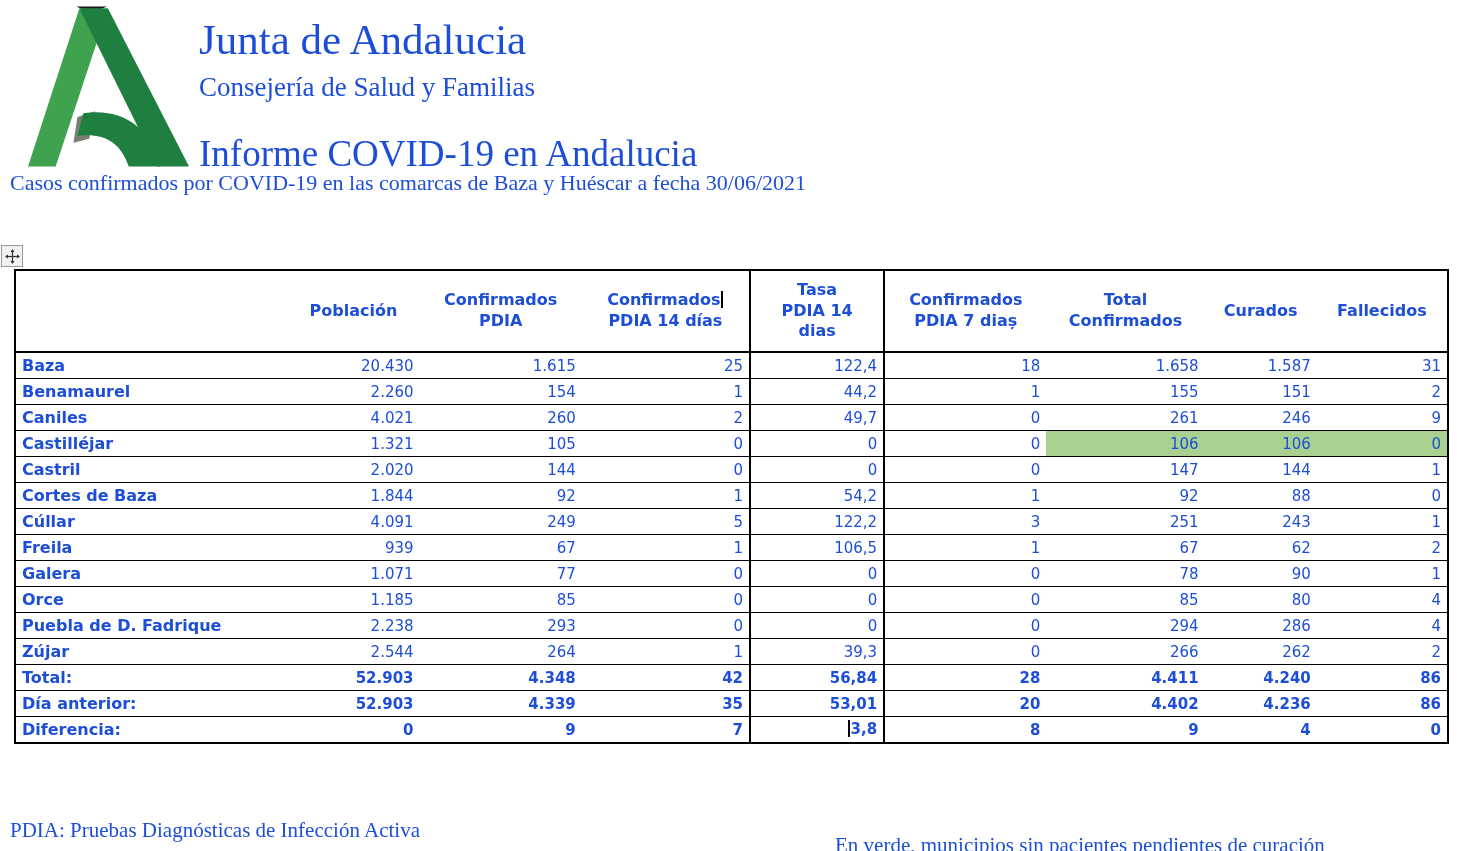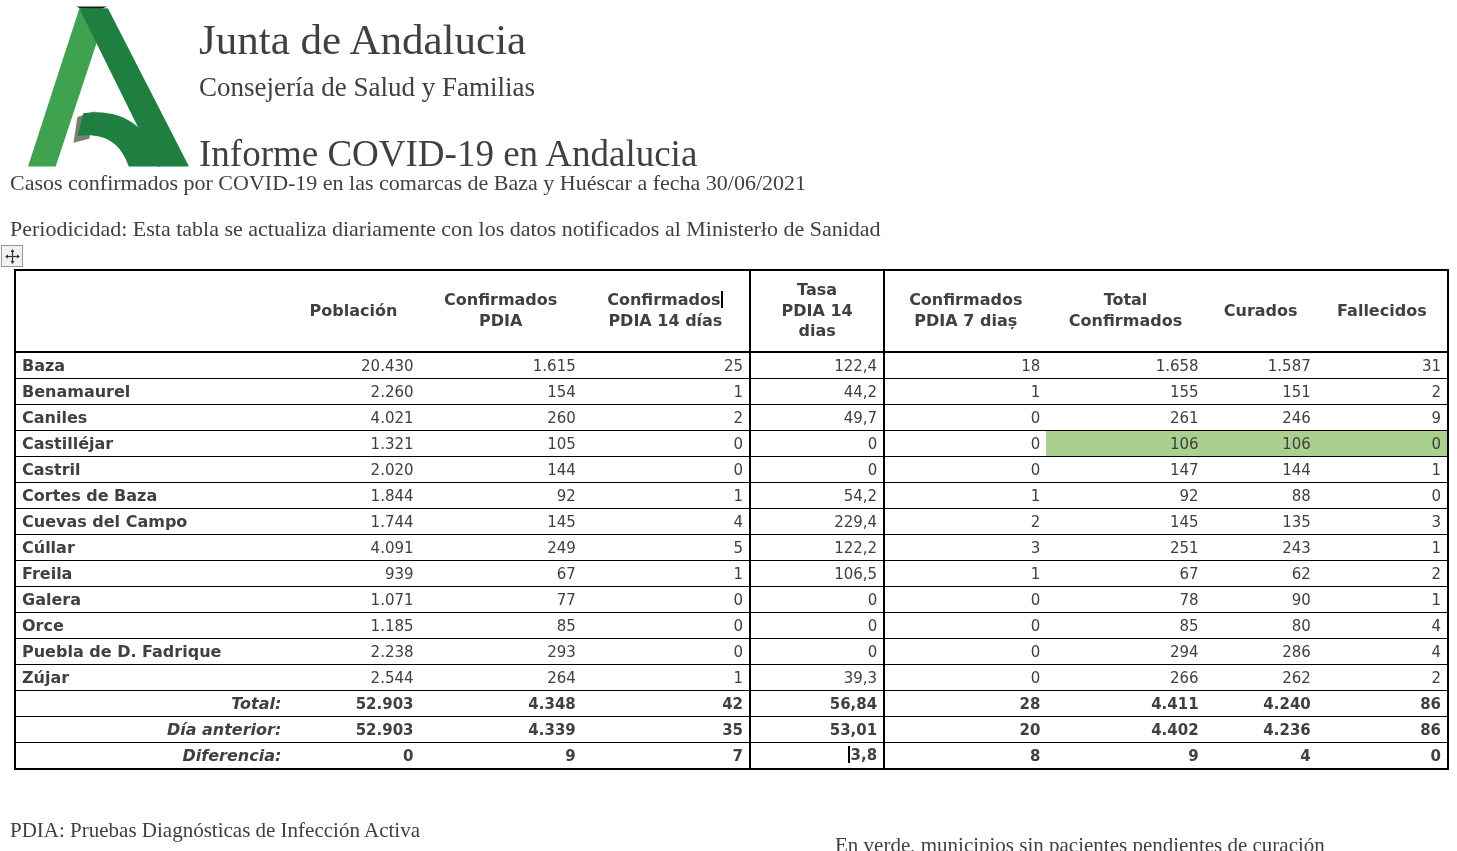--- a/index.html
+++ b/index.html
@@ -1,17 +1,17 @@
 <!DOCTYPE html>
 <html style="--hl: #a9d08e; --logo-light: #3fa24e; --logo-dark: #1f7f41; --logo-shadow: #7a7f74;"><head>
 <meta charset="utf-8">
 <style>
   html,body{margin:0;padding:0;background:#fff;}
   .page{position:relative;width:1457px;height:851px;background:#ffffff;overflow:hidden;
-        font-family:"Liberation Serif", serif;color:#404040;}
+        font-family:"Liberation Serif", serif;color:#1d4ed8;}
 
   
   .logo{position:absolute;left:28px;top:5px;width:163px;height:163px;}
   .org-title{position:absolute;left:199px;top:16px;font-size:43px;line-height:1.1;}
   .dept-subtitle{position:absolute;left:199px;top:72px;font-size:27px;}
   .report-title{position:absolute;left:199px;top:122px;font-size:37px;margin-top:10px;}
   .report-subtitle{position:absolute;left:10px;top:170px;font-size:22px;}
   .periodicity{position:absolute;left:10px;top:216px;font-size:22px;}
 
   
@@ -25,21 +25,21 @@
   table.covid th, table.covid td{padding:0 6px;overflow:hidden;white-space:nowrap;}
   table.covid thead th{height:80px;font-family:"DejaVu Sans", sans-serif;font-weight:bold;
                        font-size:16px;text-align:center;vertical-align:middle;line-height:1.3;
                        border-bottom:2px solid #000;}
   table.covid tbody td{height:25px;font-family:"DejaVu Sans", sans-serif;font-size:15px;
                        text-align:right;vertical-align:middle;border-top:1px solid #000;}
   table.covid td.name{text-align:left;font-weight:bold;font-size:16px;}
   table.covid .vb{border-left:2px solid #000;border-right:2px solid #000;}
   table.covid .hl{background:var(--hl,#a9d08e);}
   table.covid tr.summary td{font-weight:bold;}
-  table.covid tr.summary td.name{text-align:right;font-style:italic;}
+  table.covid tr.summary td.name{}
 
   .caret-inline{display:inline-block;width:2px;height:17px;background:#000;
                 vertical-align:middle;margin:0 1px 2px 0;}
 
   
   .foot-left{position:absolute;left:10px;top:818px;font-size:21px;}
   .foot-right{position:absolute;left:835px;top:818px;font-size:21px;margin-top:15px;}
 </style>
 </head>
 <body>
@@ -51,21 +51,20 @@
     <polygon points="52,2 81,2 28,162 0,162" fill="var(--logo-light,#3fa24e)"></polygon>
     <polygon points="50,112 68,106 62,134 46,138" fill="var(--logo-shadow,#7a7f74)"></polygon>
     <path d="M 56,108 C 95,102 124,122 134,162 L 102,162 C 93,136 76,128 50,131 Z" fill="var(--logo-dark,#1f7f41)"></path>
     <polygon points="52,2 81,2 163,162 131,162" fill="var(--logo-dark,#1f7f41)"></polygon>
   </svg>
 
   <div class="org-title">Junta de Andalucia</div>
   <div class="dept-subtitle">Consejería de Salud y Familias</div>
   <div class="report-title">Informe COVID-19 en Andalucia</div>
   <div class="report-subtitle">Casos confirmados por COVID-19 en las comarcas de Baza y Huéscar a fecha 30/06/2021</div>
-  <div class="periodicity">Periodicidad: Esta tabla se actualiza diariamente con los datos notificados al Ministerło de Sanidad</div>
 
   <div class="move-handle">
     <svg viewBox="0 0 20 20" aria-hidden="true">
       <g stroke="#333" stroke-width="1.6">
         <line x1="10" y1="3" x2="10" y2="17"></line>
         <line x1="3" y1="10" x2="17" y2="10"></line>
       </g>
       <g fill="#333">
         <polygon points="10,0 7.3,4 12.7,4"></polygon>
         <polygon points="10,20 7.3,16 12.7,16"></polygon>
@@ -161,31 +160,20 @@
           <td>1.844</td>
           <td>92</td>
           <td>1</td>
           <td class="vb">54,2</td>
           <td>1</td>
           <td>92</td>
           <td>88</td>
           <td>0</td>
         </tr>
         <tr>
-          <td class="name">Cuevas del Campo</td>
-          <td>1.744</td>
-          <td>145</td>
-          <td>4</td>
-          <td class="vb">229,4</td>
-          <td>2</td>
-          <td>145</td>
-          <td>135</td>
-          <td>3</td>
-        </tr>
-        <tr>
           <td class="name">Cúllar</td>
           <td>4.091</td>
           <td>249</td>
           <td>5</td>
           <td class="vb">122,2</td>
           <td>3</td>
           <td>251</td>
           <td>243</td>
           <td>1</td>
         </tr>

